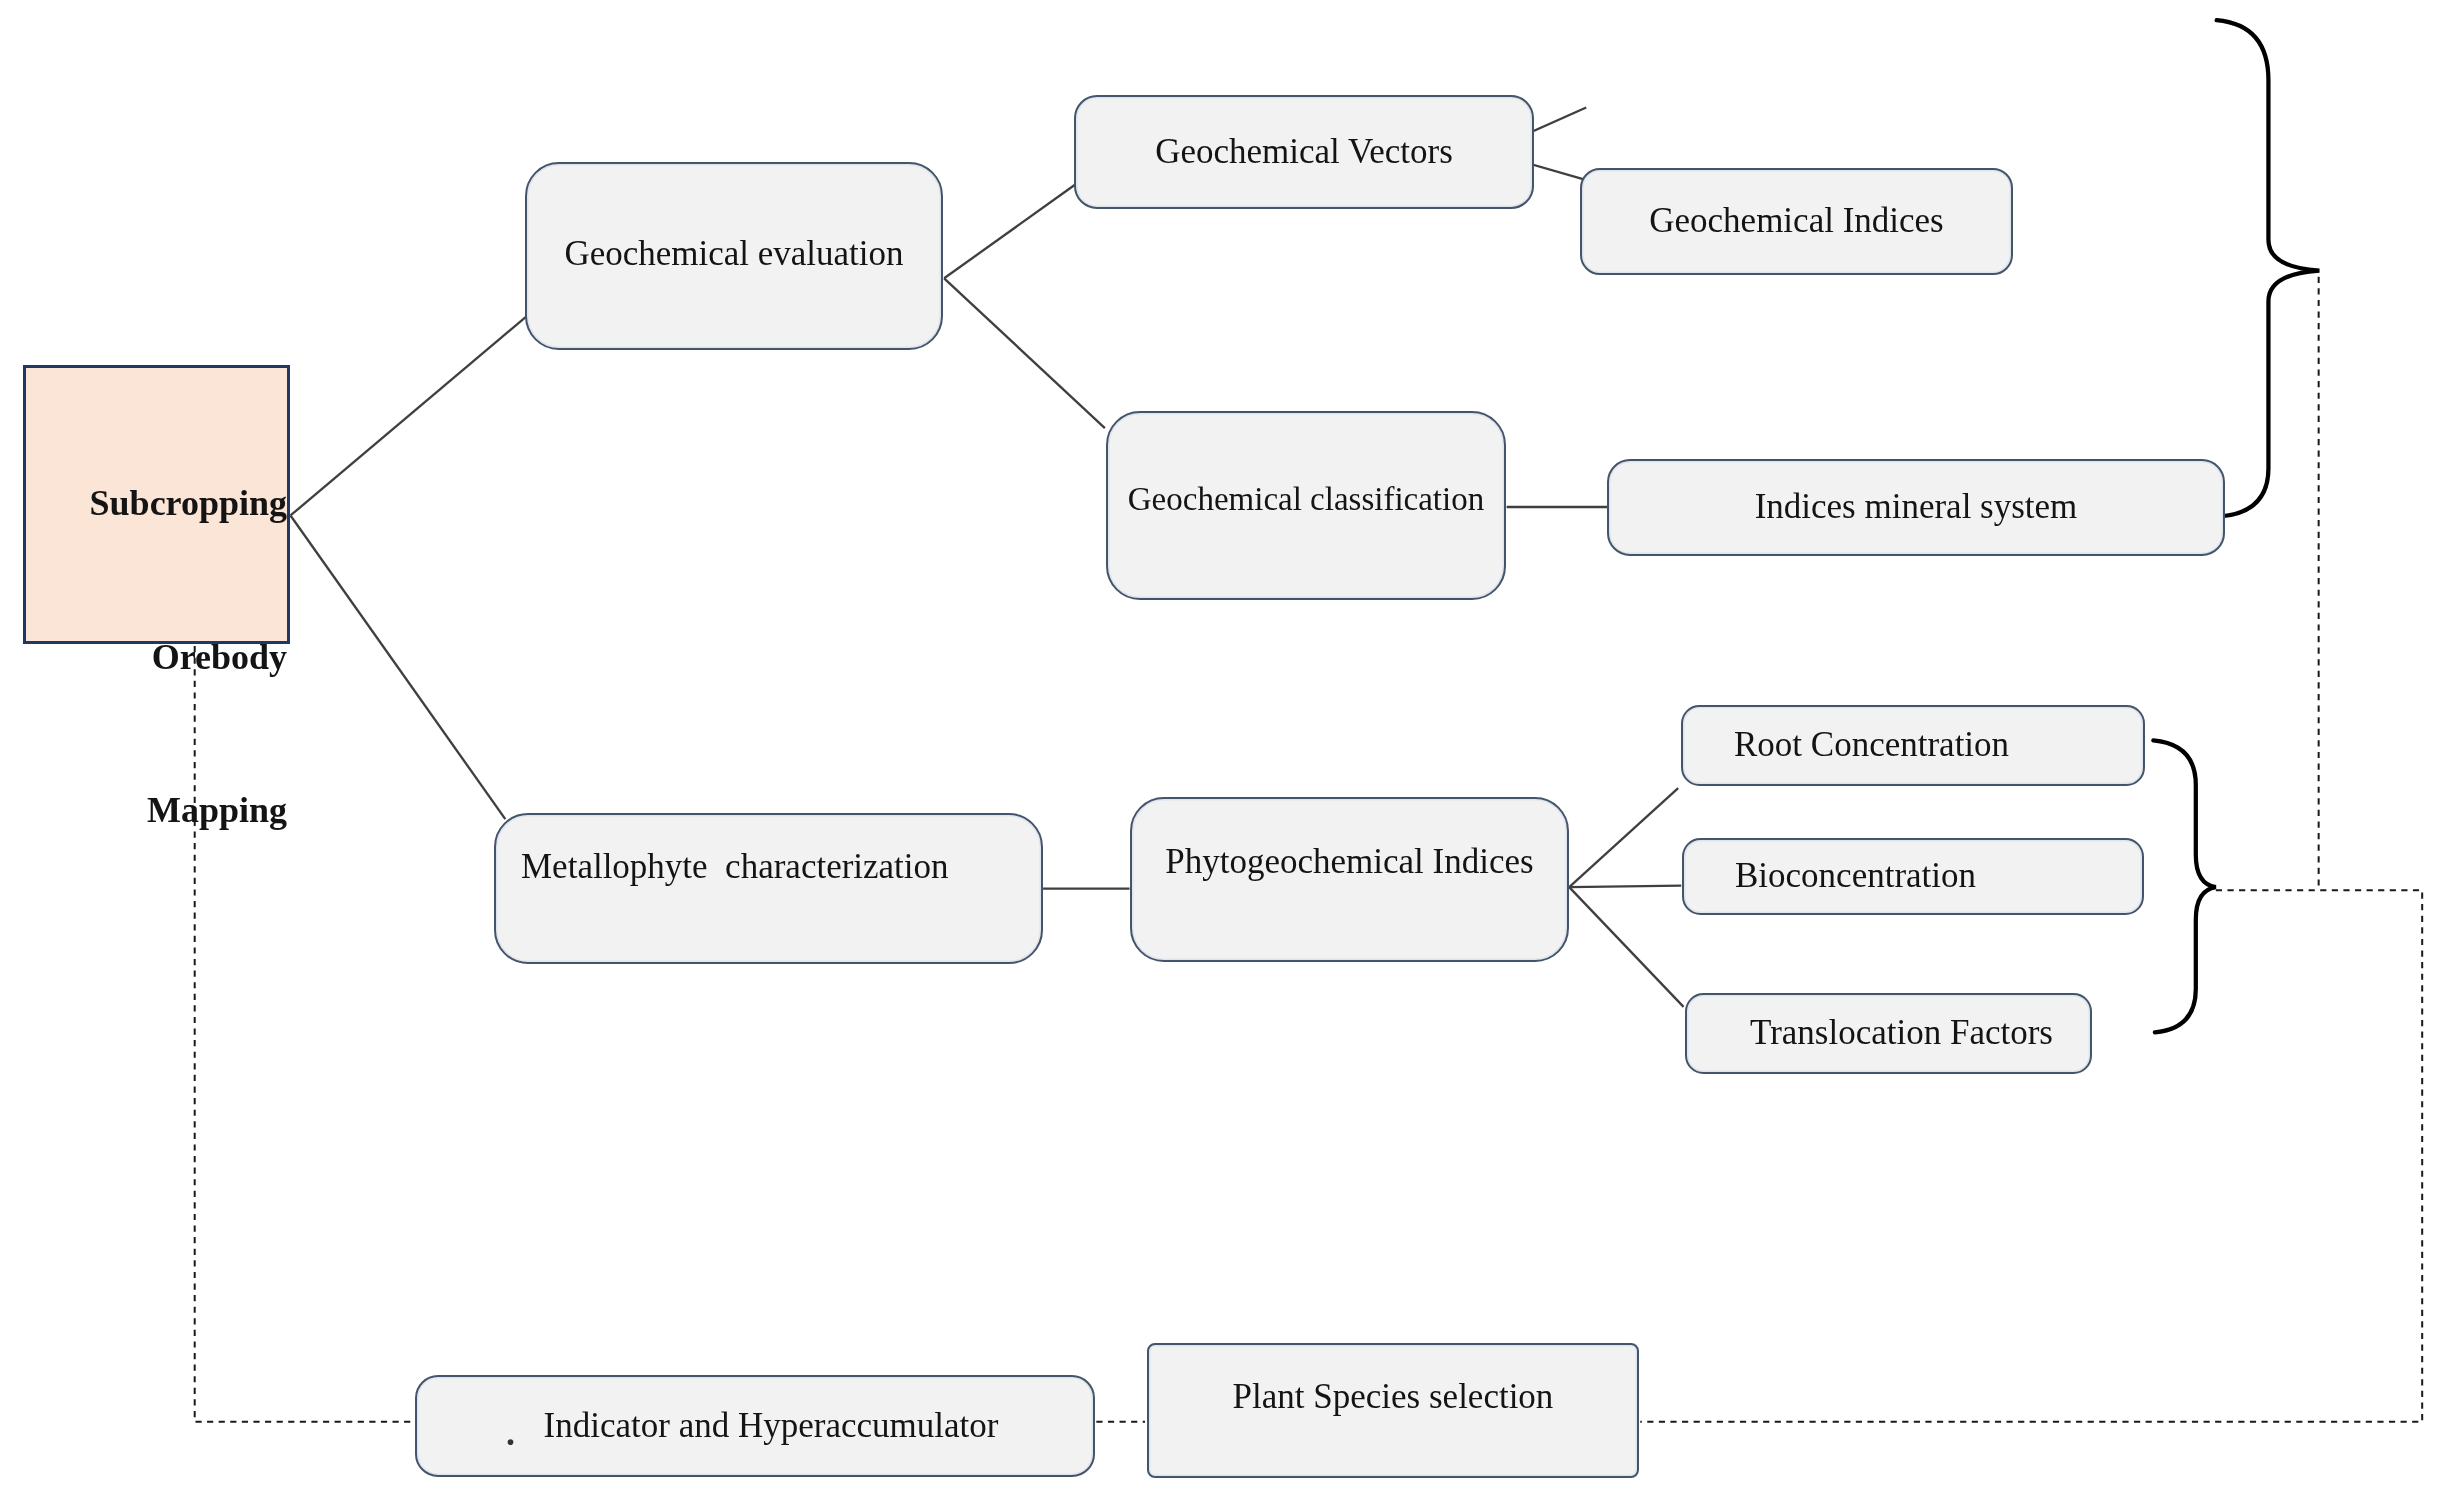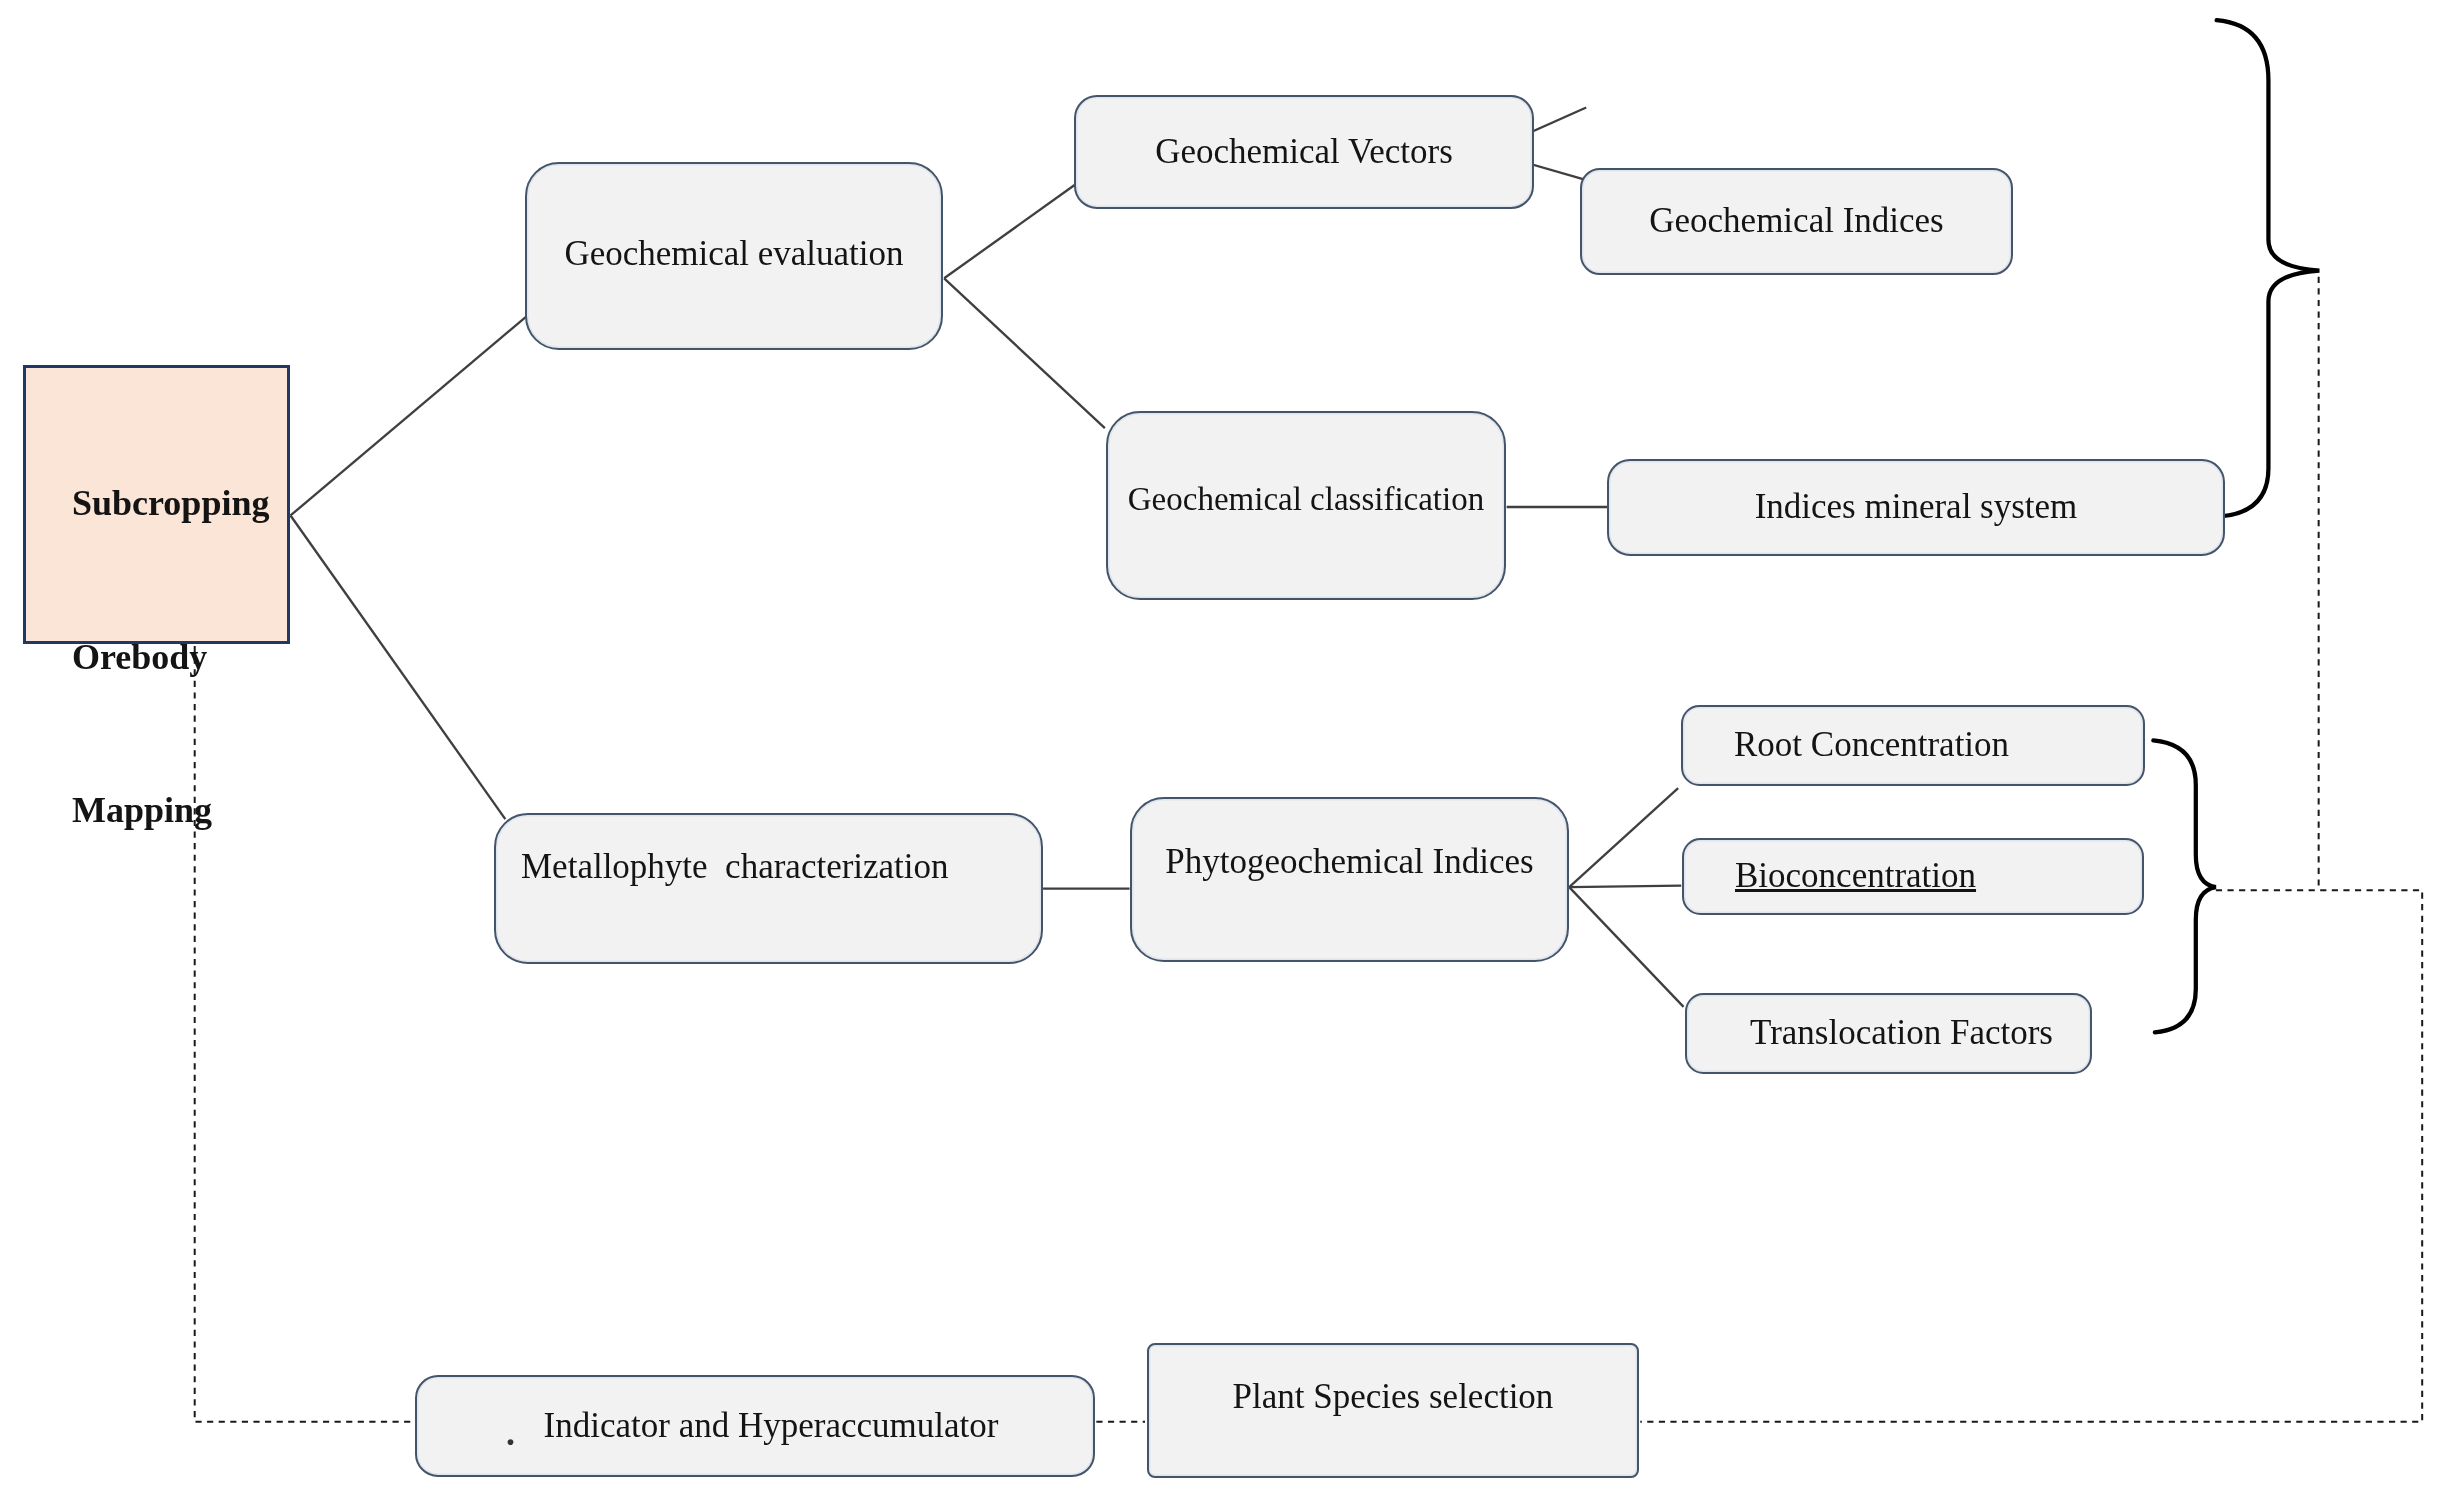--- a/index.html
+++ b/index.html
@@ -35,31 +35,31 @@
     background:#fbe5d6;
     border:3.1px solid #203864;
     border-radius:0;
     box-shadow:none;
     display:block;
     padding:17px 0 0 46px;
     font-weight:bold;
     font-size:36px;
     text-align:left;
   }
-  .root-line{line-height:71px;}
+  .root-line{line-height:71px;text-align:right;}
   #n-geval{left:525px;top:162px;width:418px;height:188px;border-radius:34px;padding-bottom:3px;}
   #n-gvec {left:1074px;top:95px;width:460px;height:114px;border-radius:23px;}
   #n-alts {left:1583px;top:26px;width:434px;height:96px;border-radius:20px;}
   #n-gind {left:1580px;top:168px;width:433px;height:107px;border-radius:20px;}
   #n-gcls {left:1106px;top:411px;width:400px;height:189px;border-radius:34px;font-size:33px;padding:0 1.5px 10.8px 1.5px;}
   #n-regm {left:1607px;top:459px;width:618px;height:97px;border-radius:23px;}
   #n-meta {left:494px;top:813px;width:549px;height:151px;border-radius:34px;justify-content:flex-start;text-align:left;padding:0 0 42px 25px;}
   #n-phyt {left:1130px;top:797px;width:439px;height:165px;border-radius:34px;padding-bottom:34px;}
   #n-rootc{left:1681px;top:705px;width:464px;height:81px;border-radius:18.5px;justify-content:flex-start;text-align:left;padding-left:51px;}
-  #n-bioc {left:1682px;top:838px;width:462px;height:77px;border-radius:18.5px;justify-content:flex-start;text-align:left;padding-left:51px;text-decoration:underline;}
+  #n-bioc {left:1682px;top:838px;width:462px;height:77px;border-radius:18.5px;justify-content:flex-start;text-align:left;padding-left:51px;}
   #n-trans{left:1685px;top:993px;width:407px;height:81px;border-radius:18.5px;justify-content:flex-start;text-align:left;padding-left:63px;}
   #n-indi {left:415px;top:1375px;width:680px;height:102px;border-radius:23px;justify-content:center;text-align:left;padding-left:32px;}
   #n-plnt {left:1147px;top:1343px;width:492px;height:135px;border-radius:8px;padding-bottom:26px;}
   #stray-dot{
     position:absolute;left:506px;top:1415px;
     font-size:36px;font-weight:bold;color:#333;
     line-height:36px;
   }
   svg .conn{stroke:#3f3f3f;stroke-width:3;fill:none;}
   svg .brace{stroke:#000000;stroke-width:5.5;fill:none;stroke-linecap:round;}

